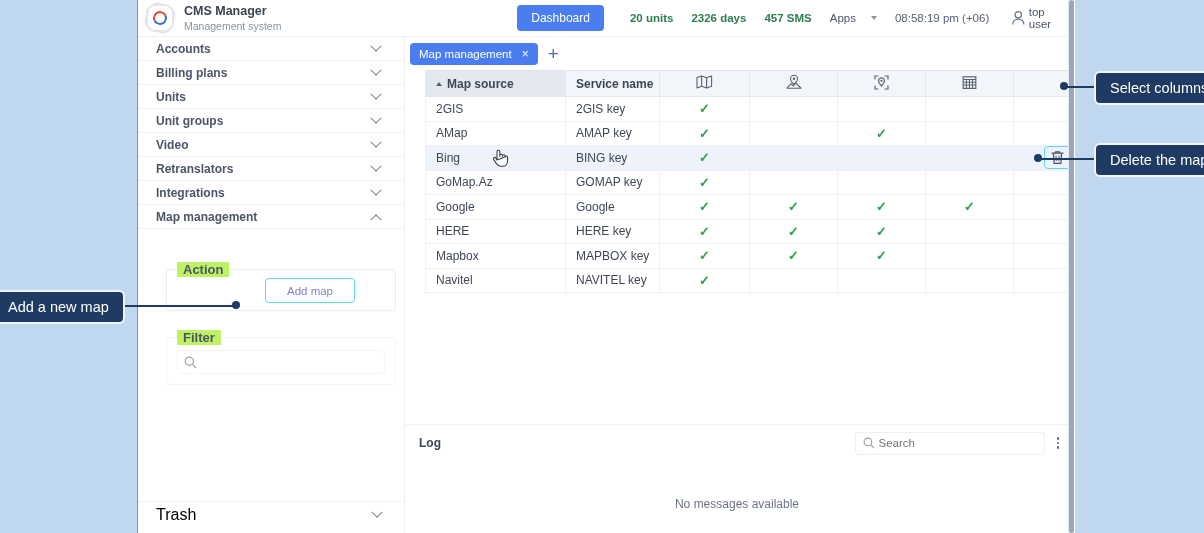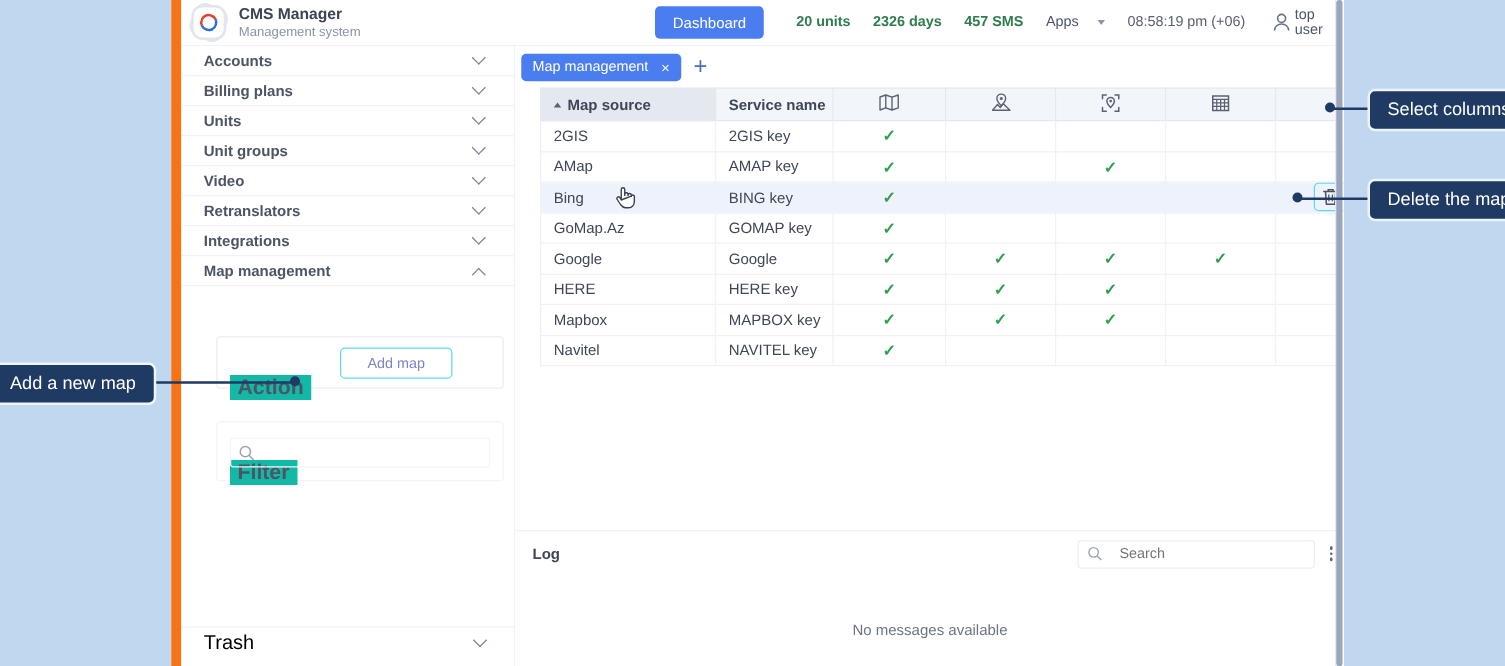--- a/index.html
+++ b/index.html
@@ -10,21 +10,21 @@
     background: #bfd8f0;
   }
   #root { position: relative; width: 1204px; height: 533px; }
 
   
   .app-window {
     position: absolute;
     left: 137px; top: 0px;
     width: 938px; height: 533px;
     background: #ffffff;
-    border-left: 8px solid #f97316;
+    border-left: 1px solid #f97316;
     overflow: hidden;
   }
   .app-scroll-track {
     position: absolute;
     right: 0; top: 0;
     width: 7px; height: 533px;
     background: #ffffff;
     border-left: 1px solid #e6eaf0;
   }
   .app-scroll-thumb {
@@ -131,22 +131,22 @@
   .chev.up { transform: rotate(225deg) translate(-2px,-2px); }
 
   .action-box {
     position: absolute; left: 28px; top: 232px;
     width: 230px; height: 42px;
     border: 1px solid #e9edf3;
     border-radius: 3px;
   }
   .fieldset-label {
     position: absolute; top: -8px; left: 10px;
-    background: #14b8a6; padding: 0 6px;
-    font-size: 17px; color: #4c5566; font-weight: bold; margin-top: 38px;
+    background: #bef264; padding: 0 6px;
+    font-size: 13px; color: #4c5566; font-weight: bold;
   }
   .add-map-btn {
     position: absolute; left: 98px; top: 8px;
     width: 90px; height: 25px;
     border: 1.5px solid #5fd8ee;
     border-radius: 4px;
     background: #fff;
     color: #7d82c9;
     font-size: 11.5px;
     font-family: inherit;
@@ -254,21 +254,21 @@
     height: 36px; display: flex; align-items: center;
     padding: 0 10px 0 14px;
   }
   .log-title { font-size: 12px; font-weight: bold; color: #3f4757; }
   .log-search {
     margin-left: auto;
     width: 190px; height: 23px;
     border: 1px solid #eceff4;
     border-radius: 3px;
     display: flex; align-items: center;
-    padding-left: 7px; gap: 14px;
+    padding-left: 7px; gap: 4px;
   }
   .log-search input {
     border: none; outline: none;
     font-size: 11.5px; color: #7b8496;
     font-family: inherit;
     width: 140px; background: transparent;
   }
   .log-kebab { margin-left: 12px; }
   .log-empty {
     text-align: center;

